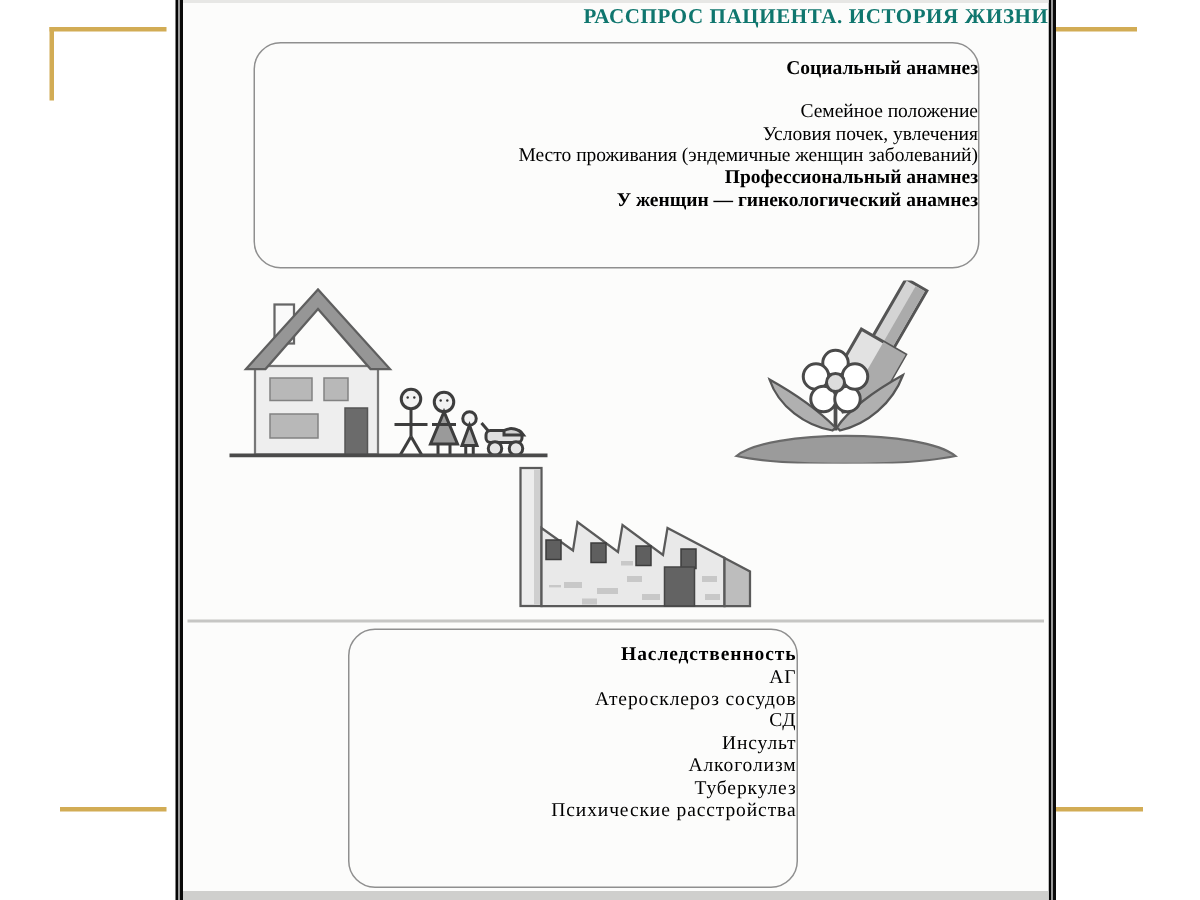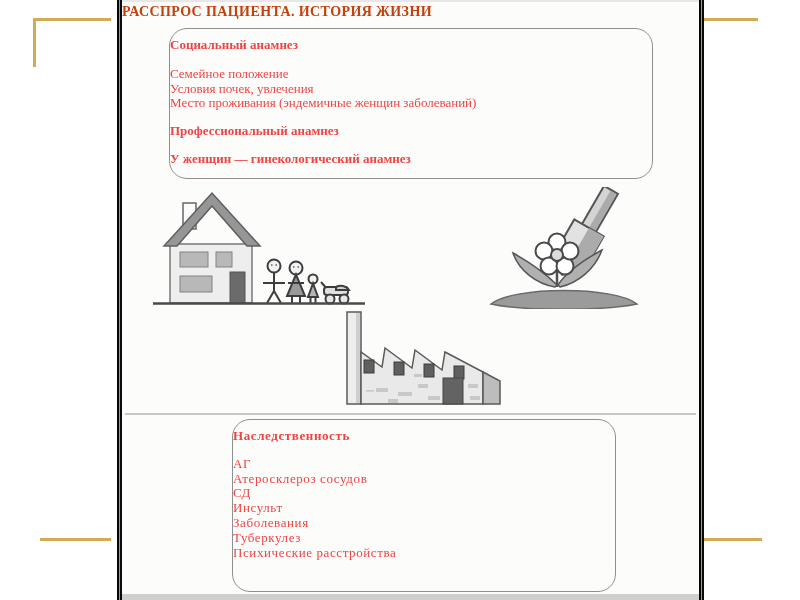--- a/index.html
+++ b/index.html
@@ -26,33 +26,33 @@
   .gold-br-h{left:704px;top:538px;width:58px;height:3px;}
   
   .content{
     left:122px;top:0;width:577px;height:600px;
     background:#fcfcfb;
   }
   .scan-band-top{left:0;top:0;width:577px;height:2px;background:#e7e7e5;}
   .scan-band-bottom{left:0;top:594px;width:577px;height:6px;background:#cfcfcd;}
   .scan-line-mid{left:3px;top:413px;width:571px;height:2px;background:#c6c6c4;}
   .slide-title{
-    left:0;top:4px;width:577px;text-align:left;
-    font-size:14px;font-weight:bold;letter-spacing:.4px;color:#c2410c;
+    left:0;top:4px;width:577px;text-align:right;
+    font-size:14px;font-weight:bold;letter-spacing:.4px;color:#0f766e;
   }
   .rbox{
     border:1.5px solid #8f8f8f;border-radius:18px;
     box-sizing:border-box;background:transparent;
-    text-align:left;font-size:13px;line-height:14.8px;color:#ef4444;
+    text-align:right;font-size:13px;line-height:14.8px;color:#000000;
   }
   .box-social{left:47px;top:28px;width:484px;height:151px;padding-top:9px;}
-  .box-heredity{left:110px;top:419px;width:384px;height:173px;padding-top:9px;letter-spacing:.6px;}
+  .box-heredity{left:110px;top:419px;width:300px;height:173px;padding-top:9px;letter-spacing:.6px;}
   .bold{font-weight:bold;}
   .gap14{margin-top:14px;}
-  .gap13{margin-top:13px;font-family:Liberation Serif, serif;}
+  .gap13{font-family:Liberation Serif, serif;}
   
   .ill{display:block;}
   .ill-house{left:28px;top:186px;}
   .ill-spade{left:361px;top:187px;}
   .ill-factory{left:206px;top:308px;}
 </style>
 </head>
 <body>
 
 <div class="abs gold gold-tl-h"></div>
@@ -173,18 +173,18 @@
       <rect x="38" y="82" width="8" height="1.6"></rect>
     </g>
   </svg>
 
   <div class="abs rbox box-heredity">
     <div class="bold">Наследственность</div>
     <div class="gap13">АГ</div>
     <div>Атеросклероз сосудов</div>
     <div>СД</div>
     <div>Инсульт</div>
-    <div>Заболевания</div>
+    <div>Алкоголизм</div>
     <div>Туберкулез</div>
     <div>Психические расстройства</div>
   </div>
 
 </div>
 
 </body></html>

